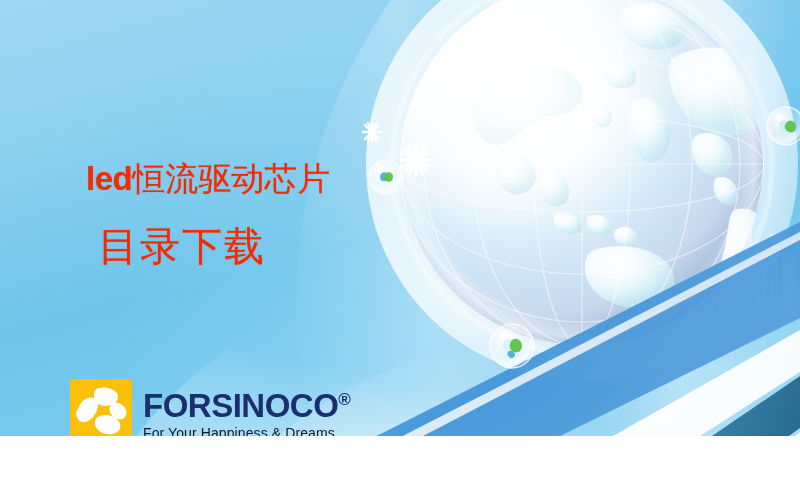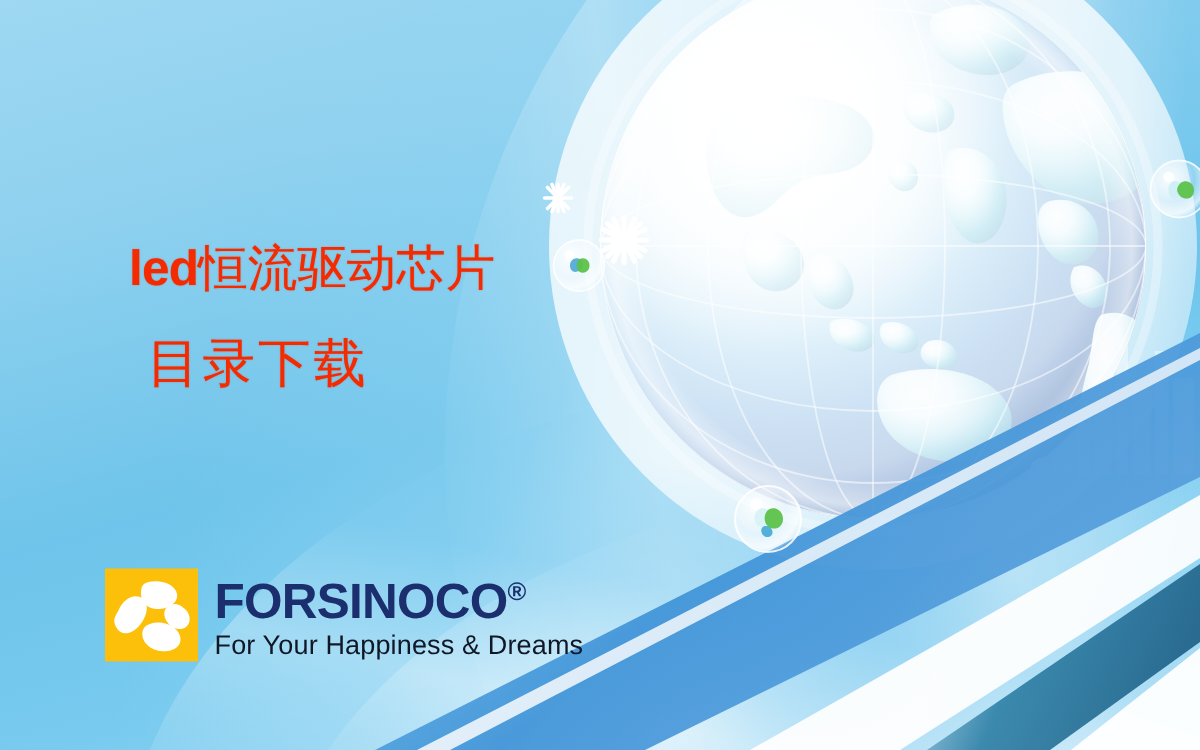--- a/index.html
+++ b/index.html
@@ -1,20 +1,20 @@
 <!DOCTYPE html>
 <html><head>
 <meta charset="utf-8">
 <style>
   html,body{margin:0;padding:0;background:#fff;}
   body{font-family:"Liberation Sans", sans-serif;}
 
   #banner{
     position:relative;
-    width:800px;height:500px;
+    width:800px;height:436px;
     overflow:hidden;
     background:linear-gradient(165deg,#9ed8f2 0%,#8fd1ef 22%,#6ec4ea 52%,#79cbef 72%,#a8dcf5 100%);
   }
 
   
   .swoosh{position:absolute;pointer-events:none;}
 
   .sw-a{
     left:-120px;top:-220px;width:900px;height:980px;
     border-radius:50%;
@@ -94,21 +94,21 @@
     font-family:"DejaVu Serif","Liberation Serif",serif;
     white-space:nowrap;
     display:block;
   }
   #headline .line1 .latin{
     font-family:"Liberation Sans",sans-serif;
     font-weight:bold;
     letter-spacing:-.5px;
   }
   #headline .line2{
-    font-size:35px;
+    font-size:40px;
     font-family:"DejaVu Serif","Liberation Serif",serif;
     display:block;
     margin-top:24px;
     margin-left:12px;
     letter-spacing:2px;
   }
 
   
   #logo{position:absolute;left:70px;top:379px;display:flex;align-items:flex-end;}
   #logo-mark{width:62px;height:62px;background:#fcc00a;flex:0 0 auto;position:relative;}
@@ -118,21 +118,21 @@
     font-weight:bold;
     font-size:33px;
     color:#1b2f6e;
     letter-spacing:-.5px;
     line-height:1;
     white-space:nowrap;
   }
   #logo-word .reg{font-size:17px;vertical-align:super;}
   #logo-tag{
     font-family:"Liberation Sans",sans-serif;
-    font-size:18px;
+    font-size:14px;
     color:#101726;
     letter-spacing:.1px;
     margin-top:3px;
     white-space:nowrap;
   }
 </style>
 </head>
 <body>
 
 <div id="banner">

